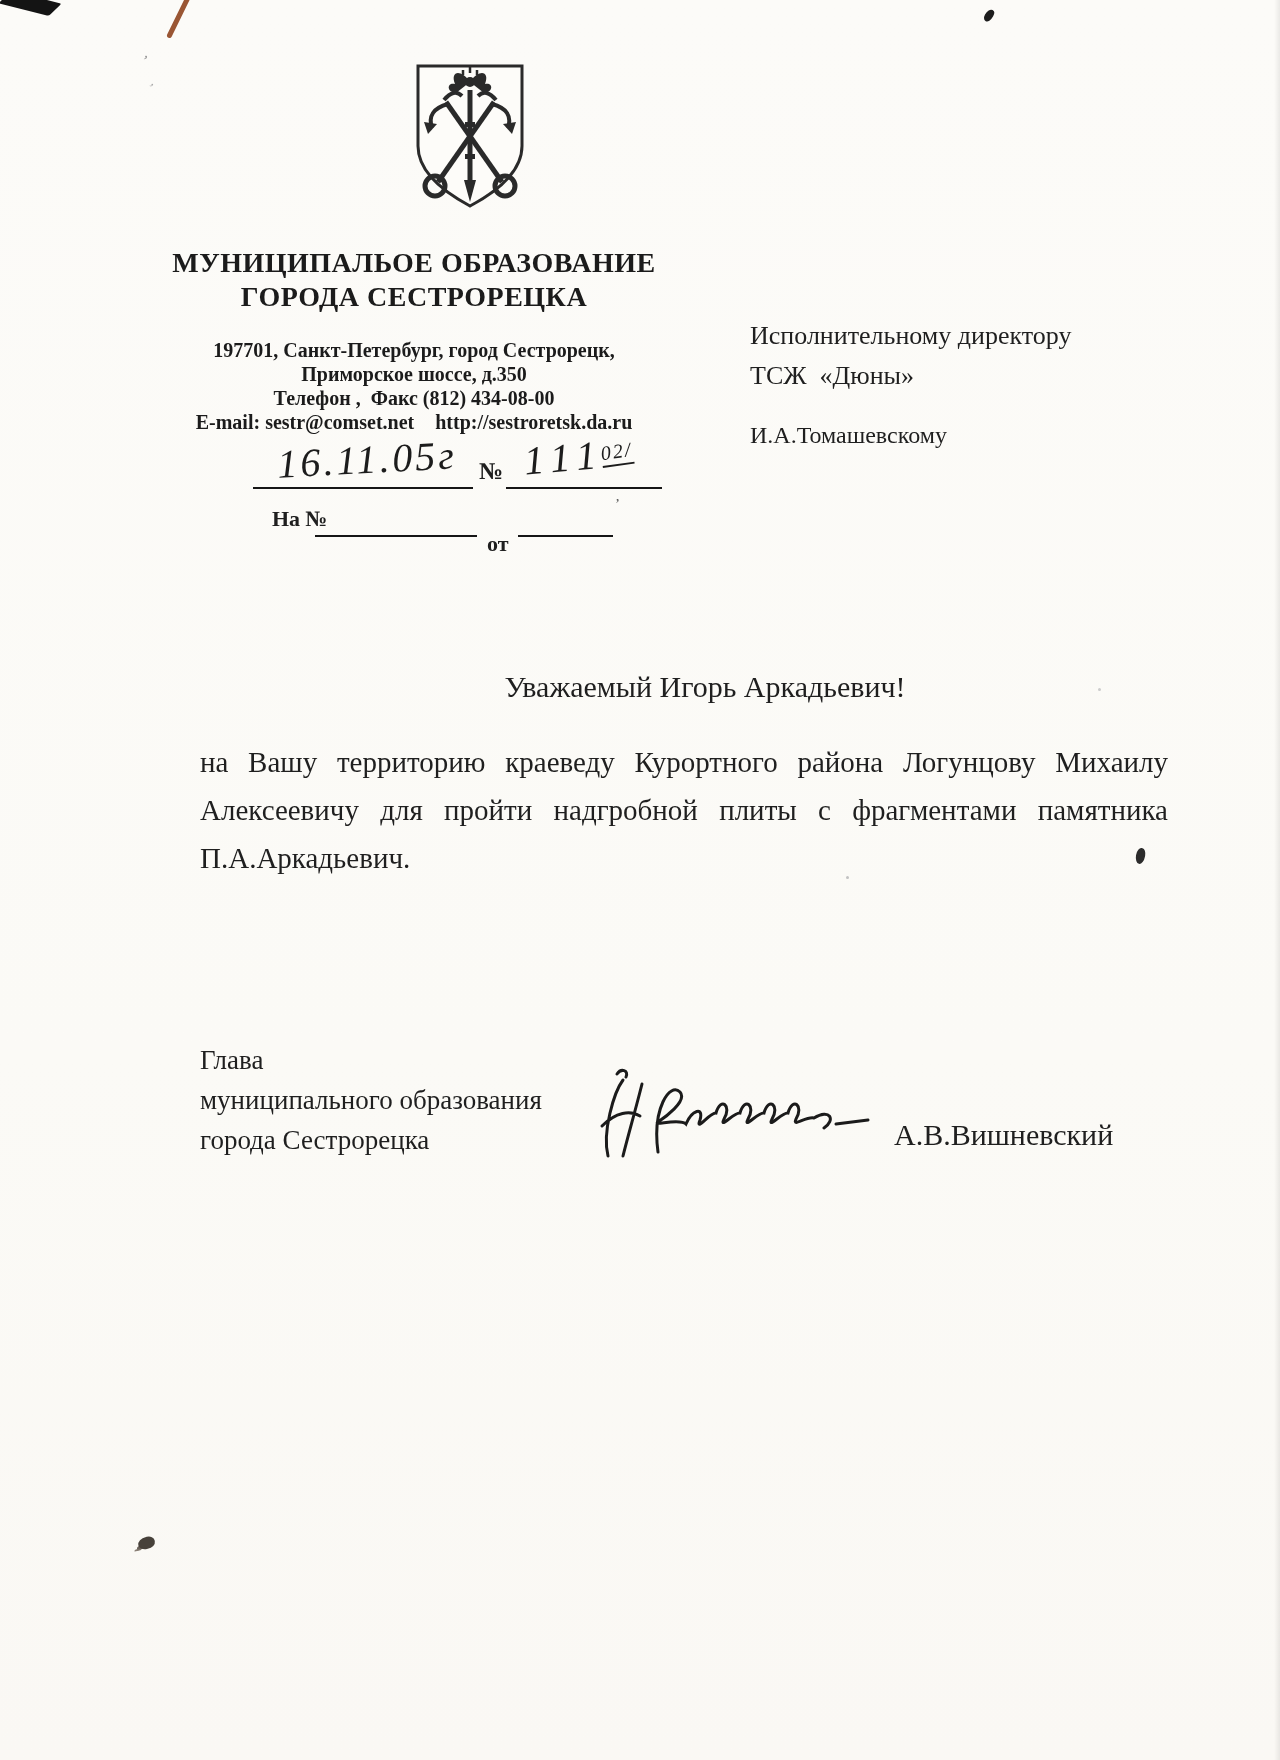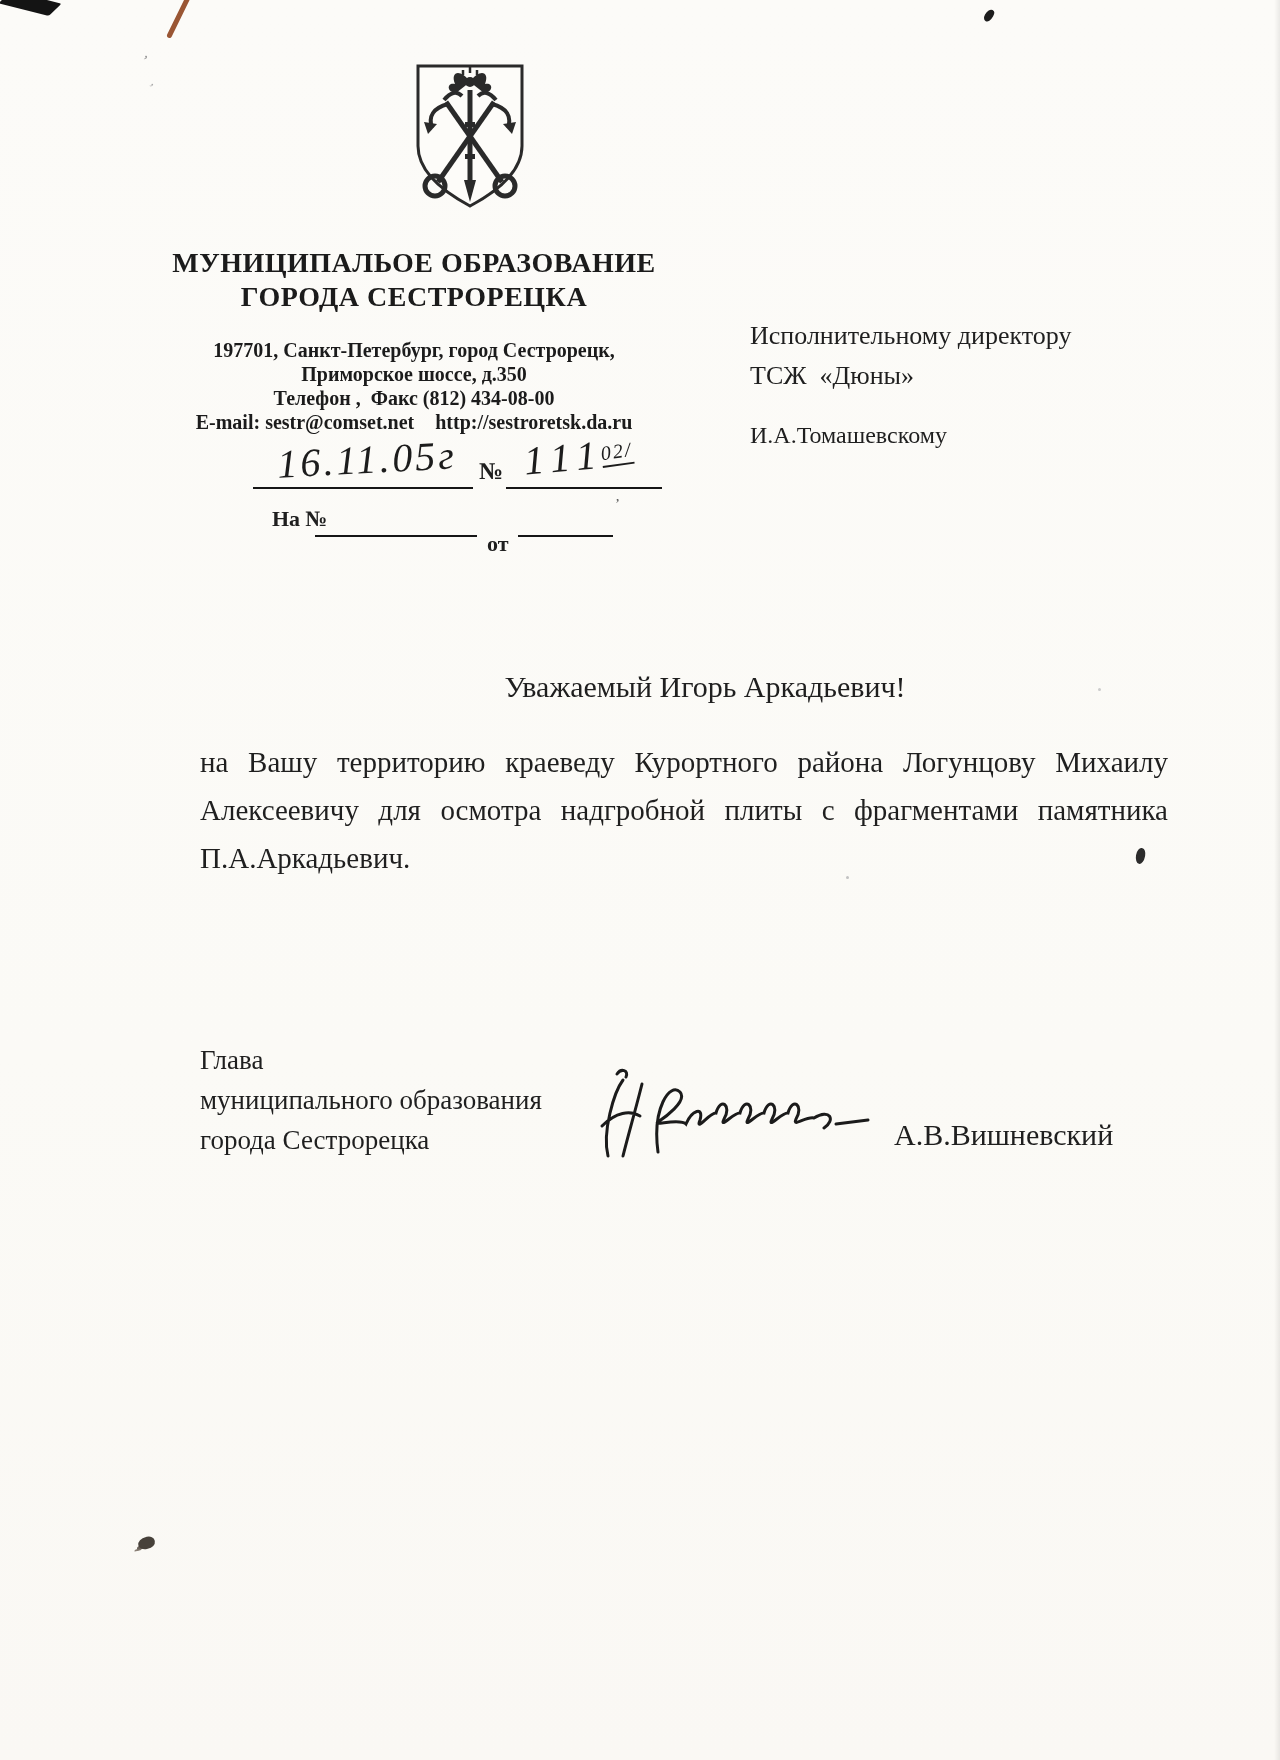--- a/index.html
+++ b/index.html
@@ -130,21 +130,21 @@
   <div class="abs recipient">
     <div>Исполнительному директору</div>
     <div class="pre">ТСЖ  «Дюны»</div>
   </div>
   <div class="abs recipient-name">И.А.Томашевскому</div>
 
   <div class="abs salutation center">Уважаемый Игорь Аркадьевич!</div>
 
   <div class="abs body-par">
     <div class="jline">на Вашу территорию краеведу Курортного района Логунцову Михаилу</div>
-    <div class="jline">Алексеевичу для осмотра надгробной плиты с фрагментами памятника</div>
+    <div class="jline">Алексеевичу для пройти надгробной плиты с фрагментами памятника</div>
     <div>П.А.Аркадьевич.</div>
   </div>
 
   <div class="abs sign-title">
     <div>Глава</div>
     <div>муниципального образования</div>
     <div>города Сестрорецка</div>
   </div>
 
   <svg class="abs sig-svg" viewBox="0 0 302 100" fill="none">

